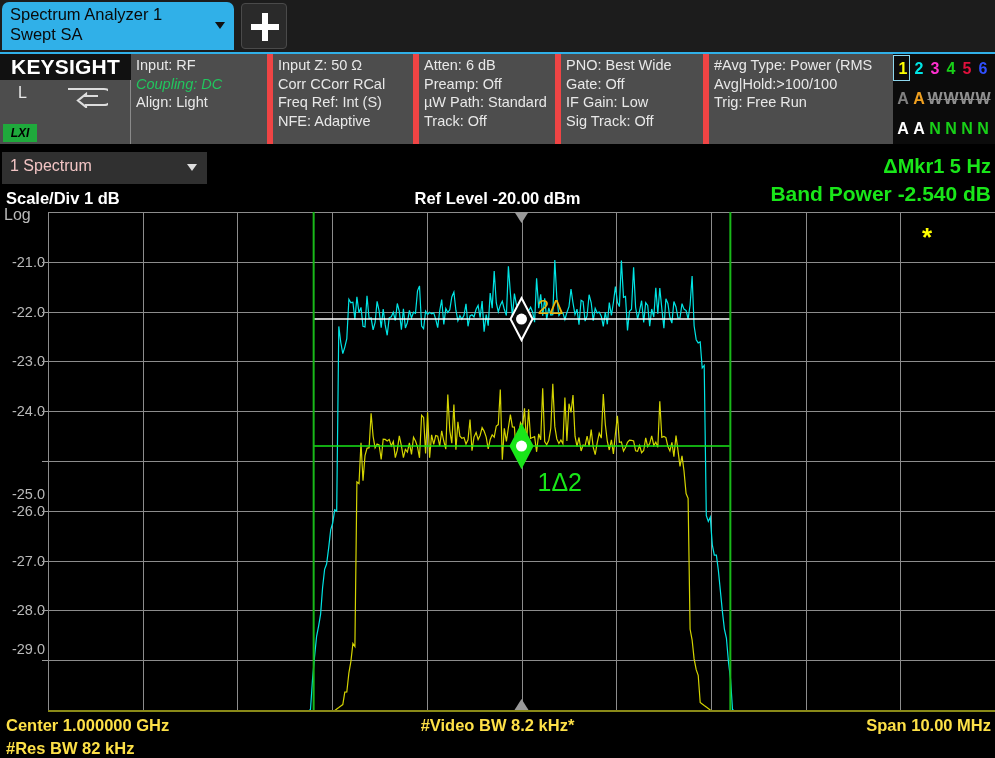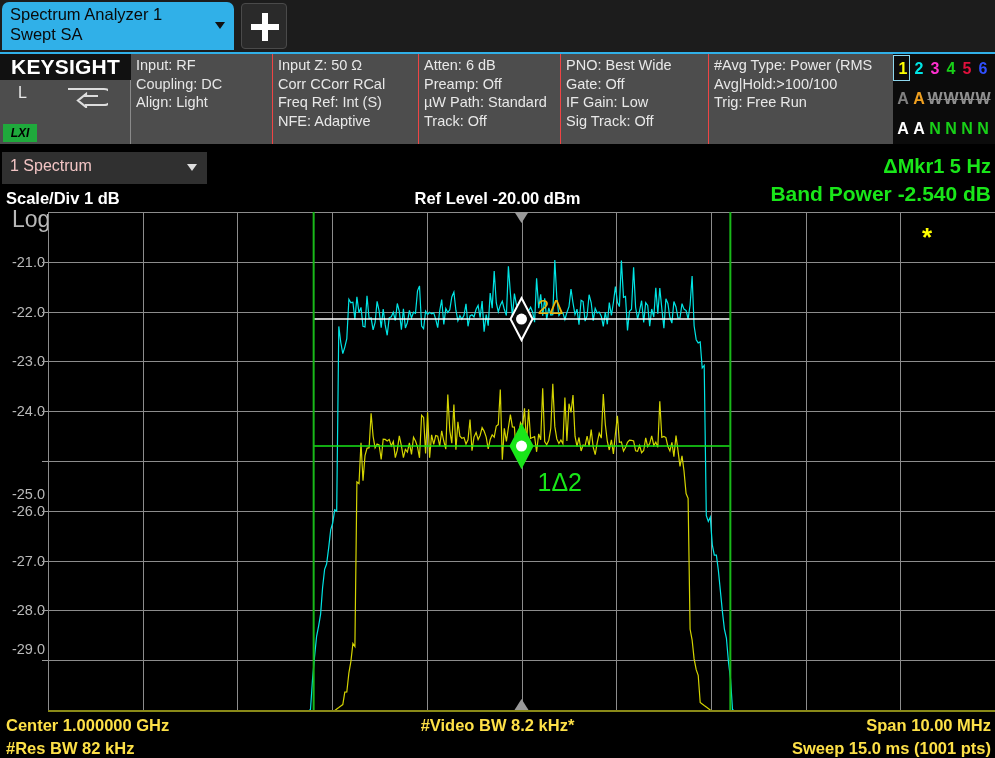--- a/index.html
+++ b/index.html
@@ -28,24 +28,24 @@
   .plusbtn {
     position:absolute; left:241px; top:3px; width:46px; height:46px;
     background:#2a2a2a; border:1px solid #4a4a4a; border-radius:4px;
   }
   .plusbtn .h { position:absolute; left:9px; top:20px; width:28px; height:6px; background:#fff; }
   .plusbtn .v { position:absolute; left:20px; top:9px; width:6px; height:28px; background:#fff; }
 
   
   .statusbar { position:absolute; left:0; top:52px; width:995px; height:92px;
                background:#4d4d4d; border-top:2px solid #30b0e8; }
-  .scol { position:absolute; top:0; height:90px; border-right:1px solid #ef4444;
+  .scol { position:absolute; top:0; height:90px; border-right:6px solid #ef4444;
           padding:2px 0 0 5px; }
   .scol .line { font-size:14.5px; line-height:18.5px; color:#e8e8e8; white-space:nowrap; }
-  .scol .line.amber { color:#e5e5e5; }
+  .scol .line.amber { color:#22c55e;font-style:italic; }
 
   .kslogo { position:absolute; left:0; top:0; width:131px; height:90px; border-right:1px solid #8a8a8a; }
   .ksname { position:absolute; left:0; top:0; width:131px; height:26px; background:#111;
             color:#fff; font-size:21px; font-weight:bold; letter-spacing:0.2px;
             text-align:center; line-height:26px; }
   .ksL { position:absolute; left:18px; top:30px; font-size:16px; color:#e8e8e8; }
   .ksarrow { position:absolute; left:64px; top:32px; width:44px; height:22px; }
   .lxi { position:absolute; left:3px; top:70px; width:34px; height:18px; background:#1faa3c;
          color:#000; font-size:12px; font-weight:bold; font-style:italic;
          text-align:center; line-height:18px; }
@@ -66,21 +66,21 @@
   .lbl-scale { position:absolute; left:6px; top:189px; font-size:16.5px; font-weight:bold; color:#fff; }
   .lbl-ref   { position:absolute; left:0; top:189px; width:995px; text-align:center;
                font-size:16.5px; font-weight:bold; color:#fff; }
   .meas1 { position:absolute; right:4px; top:155px; font-size:20px; font-weight:bold; color:#19e619;
            white-space:nowrap; }
   .meas2 { position:absolute; right:4px; top:182px; font-size:21px; font-weight:bold; color:#19e619;
            white-space:nowrap; }
 
   
   .graph { position:absolute; left:48px; top:212px; width:947px; height:498px; }
-  .logtag { position:absolute; left:4px; top:206px; font-size:23px; color:#b9b9b9;margin-left:8px; }
+  .logtag { position:absolute; left:4px; top:206px; font-size:16px; color:#b9b9b9; }
   .ylabels { position:absolute; left:0; top:212px; width:48px; height:498px; }
   .ylab { position:absolute; right:3px; font-size:14.5px; color:#b9b9b9; transform:translateY(-50%); }
   .ytick { position:absolute; right:0; width:6px; height:1px; background:#9a9a9a; }
   svg.plot { position:absolute; left:0; top:0; }
 
   .mlabel { position:absolute; font-size:21px; white-space:nowrap; }
 
   
   .botline { position:absolute; left:48px; top:710px; width:947px; height:2px; background:#8a8a18; }
   .bl { position:absolute; font-size:16.5px; font-weight:bold; color:#fde047; white-space:nowrap; }
@@ -258,14 +258,13 @@
     <div class="mlabel" id="mlabel0" style="color: #eab308; left: 489.5px; top: 83.07px;">2Δ</div>
     <div class="mlabel" id="mlabel1" style="color: rgb(25, 230, 25); left: 489.5px; top: 208.06px; font-size: 25px; margin-top: 48px;">1Δ2</div>
     <div class="mlabel" id="asterisk" style="color:#ffff00; font-weight:bold; font-size:26px; left:874px; top:10px;">*</div>
   </div>
 
   <div class="botline"></div>
   <div class="bl b-center">Center 1.000000 GHz</div>
   <div class="bl b-rbw">#Res BW 82 kHz</div>
   <div class="bl b-vbw">#Video BW 8.2 kHz*</div>
   <div class="bl b-span">Span 10.00 MHz</div>
-  <div class="bl b-sweep">Sweep 15.0 ms (1001 pts)</div>
 </div>
 
 </body></html>

